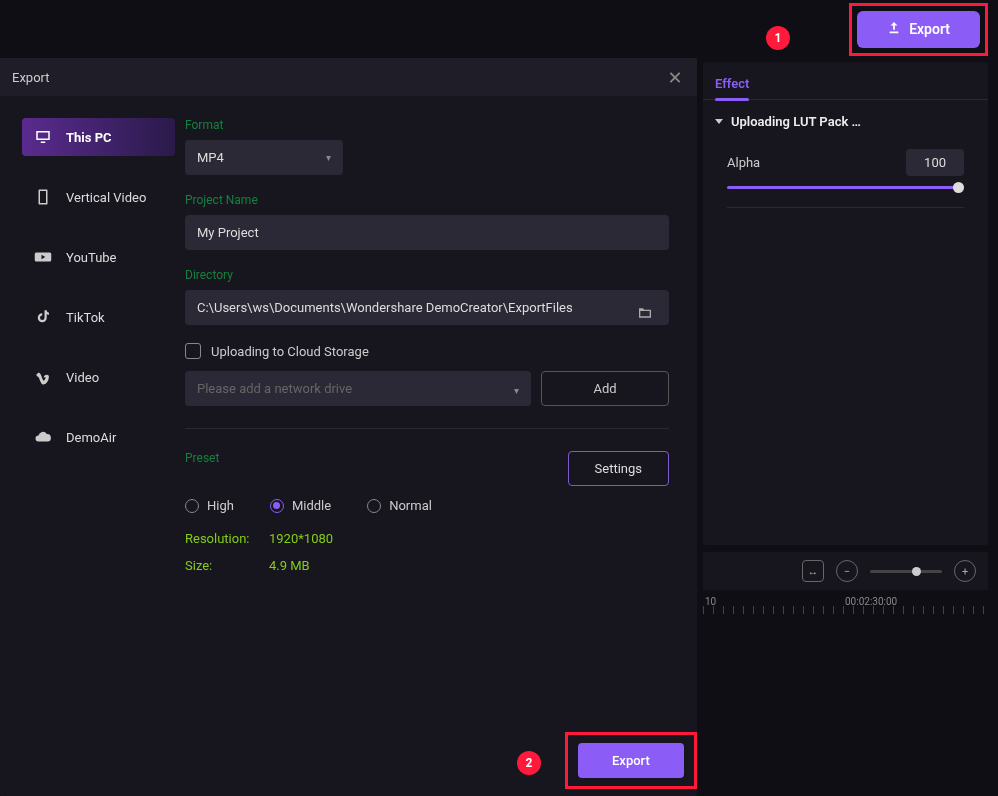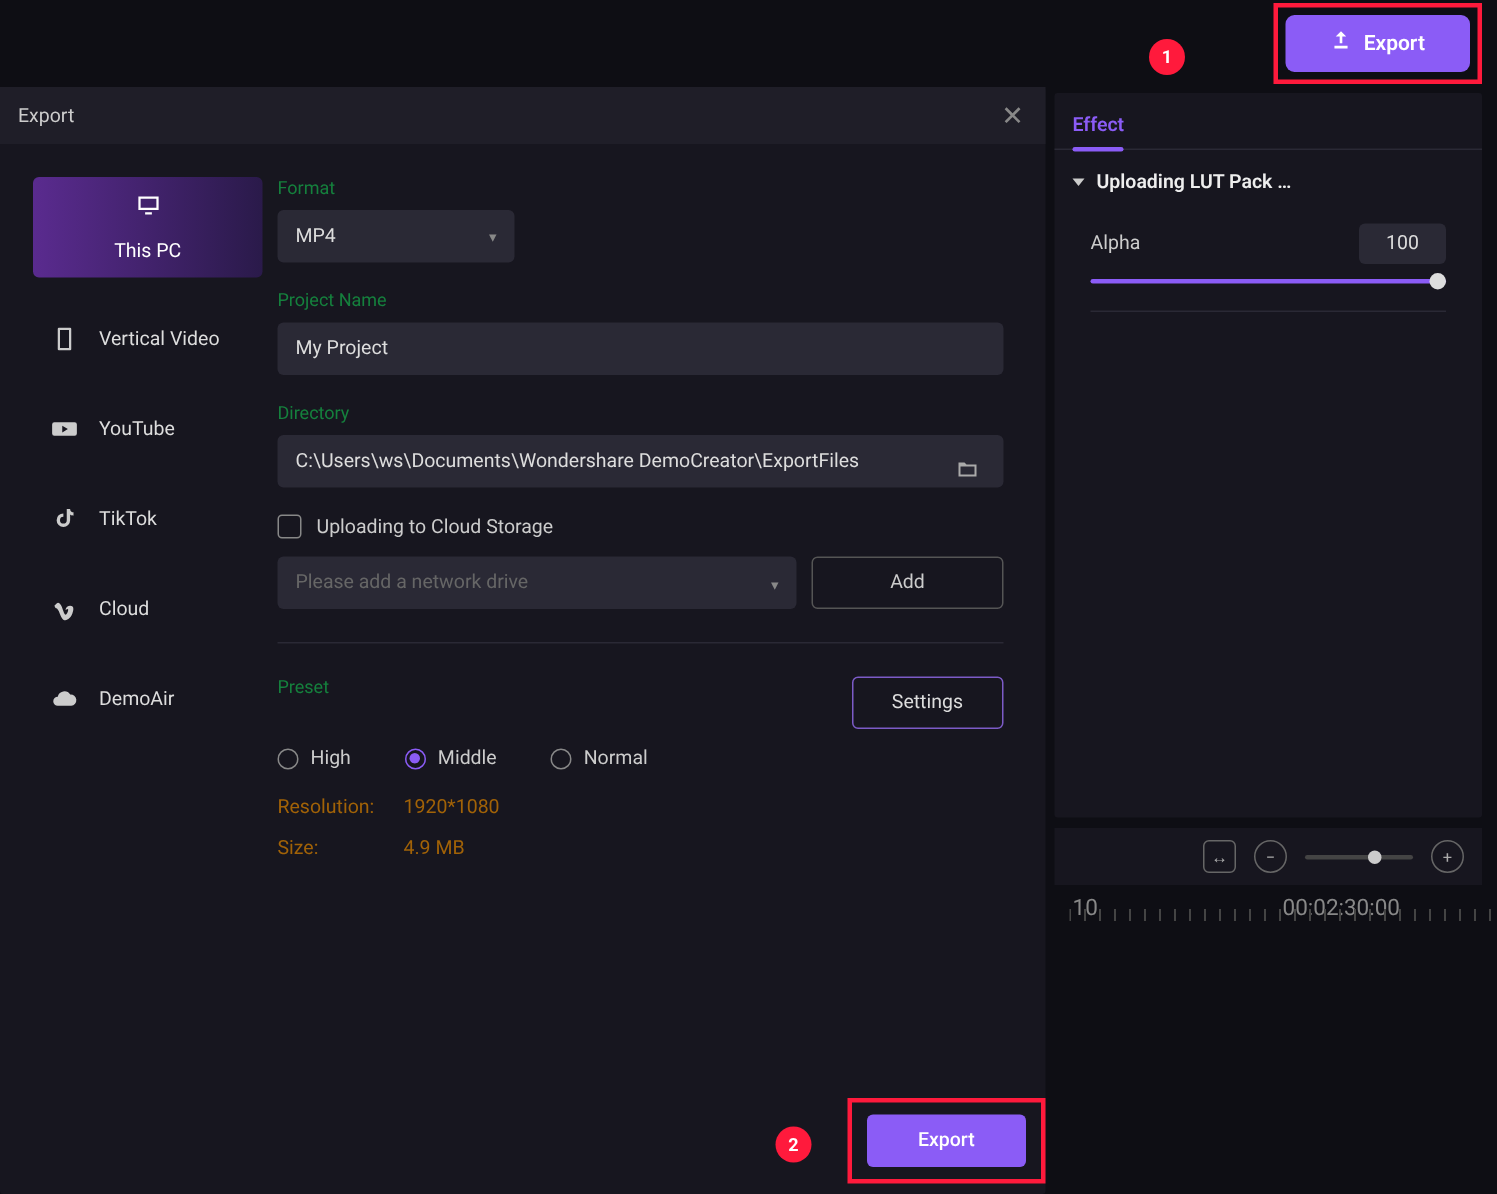--- a/index.html
+++ b/index.html
@@ -18,21 +18,21 @@
 
 .export-dialog { position: absolute; top: 58px; left: 0; width: 697px; height: 738px; background: #17161f; border-radius: 2px; display: flex; flex-direction: column; }
 .dialog-header { height: 38px; display: flex; align-items: center; justify-content: space-between; padding: 0 12px; background: #1f1e28; }
 .dialog-title { color: #ccc; font-size: 13px; }
 .close-btn { color: #888; font-size: 18px; cursor: pointer; width: 20px; height: 20px; display: flex; align-items: center; justify-content: center; }
 .dialog-body { flex: 1; display: flex; }
 
 
 .sidebar { width: 175px; padding: 22px 0 0 22px; }
 .side-item { display: flex; align-items: center; gap: 14px; padding: 10px 12px; margin-bottom: 22px; color: #ddd; font-size: 13px; cursor: pointer; border-radius: 4px; }
-.side-item.active { background: linear-gradient(90deg, #5a2b8f 0%, #2a1a4a 100%); color: #fff; font-weight: 400; flex-direction: column; }
+.side-item.active { background: linear-gradient(90deg, #5a2b8f 0%, #2a1a4a 100%); color: #fff; font-weight: 700; }
 .side-icon { width: 18px; height: 18px; display: flex; align-items: center; justify-content: center; }
 .side-icon svg { width: 18px; height: 18px; fill: #ccc; }
 .side-item.active .side-icon svg { fill: #fff; }
 
 
 .form-panel { flex: 1; padding: 22px 28px 0 10px; }
 .form-label { font-size: 12px; color: #15803d; margin-bottom: 8px; display: block; }
 .form-group { margin-bottom: 18px; }
 .select-box, .text-input { width: 100%; background: #2a2935; border: none; border-radius: 4px; padding: 10px 12px; color: #ddd; font-size: 13px; position: relative; }
 .select-box { width: 158px; display: flex; align-items: center; justify-content: space-between; cursor: pointer; text-align: right; }
@@ -52,21 +52,21 @@
 .preset-header { display: flex; align-items: flex-start; justify-content: space-between; margin-bottom: 12px; }
 .settings-btn { background: transparent; border: 1px solid #7c5bc7; color: #ddd; border-radius: 4px; padding: 9px 26px; font-size: 13px; cursor: pointer; }
 
 .radio-row { display: flex; gap: 36px; margin-bottom: 18px; }
 .radio-item { display: flex; align-items: center; gap: 8px; cursor: pointer; }
 .radio { width: 14px; height: 14px; border: 1.5px solid #888; border-radius: 50%; display: flex; align-items: center; justify-content: center; }
 .radio.checked { border-color: #8b5cf6; }
 .radio.checked::after { content: ''; width: 7px; height: 7px; background: #8b5cf6; border-radius: 50%; }
 .radio-label { font-size: 13px; color: #ccc; }
 
-.info-row { display: flex; margin-bottom: 12px; font-size: 13px; color: #a16207; }
+.info-row { display: flex; margin-bottom: 12px; font-size: 13px; color: #84cc16; }
 .info-key { width: 84px; }
 
 
 .bottom-export-wrap { position: absolute; left: 565px; top: 732px; border: 3px solid #ff1a3c; padding: 8px 10px; }
 .bottom-export-btn { background: #8b5cf6; color: #fff; border: none; border-radius: 4px; padding: 10px 34px; font-size: 13px; font-weight: 500; cursor: pointer; }
 
 
 .effect-panel { position: absolute; top: 62px; right: 10px; width: 285px; height: 483px; background: #17161f; border-radius: 2px; padding: 0; }
 .effect-tab { color: #8b5cf6; font-size: 13px; font-weight: 600; padding: 14px 12px 8px 12px; display: inline-block; position: relative; }
 .effect-tab::after { content: ''; position: absolute; left: 12px; right: 12px; bottom: -2px; height: 3px; background: #8b5cf6; border-radius: 2px; }
@@ -81,21 +81,21 @@
 .alpha-thumb { position: absolute; right: 0; top: -4px; width: 11px; height: 11px; background: #ddd; border-radius: 50%; }
 .alpha-divider { height: 1px; background: #2a2935; margin-top: 18px; }
 
 
 .timeline-strip { position: absolute; top: 552px; right: 10px; width: 285px; height: 38px; background: #17161f; display: flex; align-items: center; justify-content: flex-end; gap: 12px; padding: 0 12px; }
 .tl-icon { width: 22px; height: 22px; border: 1px solid #666; border-radius: 4px; display: flex; align-items: center; justify-content: center; color: #aaa; font-size: 11px; cursor: pointer; }
 .tl-icon.round { border-radius: 50%; }
 .zoom-slider { width: 72px; height: 3px; background: #444; position: relative; border-radius: 2px; cursor: pointer; }
 .zoom-thumb { position: absolute; left: 58%; top: -3px; width: 9px; height: 9px; background: #ccc; border-radius: 50%; }
 
-.timeline-ruler { position: absolute; top: 592px; right: 0; width: 285px; height: 24px; background: #0e0e14; color: #888; font-size: 15px; display: flex; align-items: flex-start; padding-top: 4px; }
+.timeline-ruler { position: absolute; top: 592px; right: 10px; width: 285px; height: 24px; background: #0e0e14; color: #888; font-size: 10px; display: flex; align-items: flex-start; padding-top: 4px; }
 .ruler-mark { position: absolute; }
 .ruler-ticks { position: absolute; top: 14px; left: 0; right: 0; height: 8px; background: repeating-linear-gradient(90deg, #444 0 1px, transparent 1px 10px); }
 </style>
 </head>
 <body>
 
 <div class="topbar">
   <div class="top-export-wrap">
     <button class="top-export-btn">
       <span>
@@ -150,21 +150,21 @@
             </svg>
           </span>
         <span>TikTok</span>
       </div>
       <div class="side-item">
         <span class="side-icon">
             <svg viewBox="0 0 24 24">
               <path d="M3 9l2-2c2-2 4 1 5 4 1 3 2 6 3 6s3-4 2-5c-1 0-2 1-2 1s0-4 4-4 3 4 2 7c-2 5-5 6-7 6s-4-5-5-8c-1-2-2-3-3-3l-1-2z"></path>
             </svg>
           </span>
-        <span>Cloud</span>
+        <span>Video</span>
       </div>
       <div class="side-item">
         <span class="side-icon">
             <svg viewBox="0 0 24 24">
               <path d="M6 18a4 4 0 010-8 6 6 0 0111-2 5 5 0 011 10H6z"></path>
             </svg>
           </span>
         <span>DemoAir</span>
       </div>
     </div>

